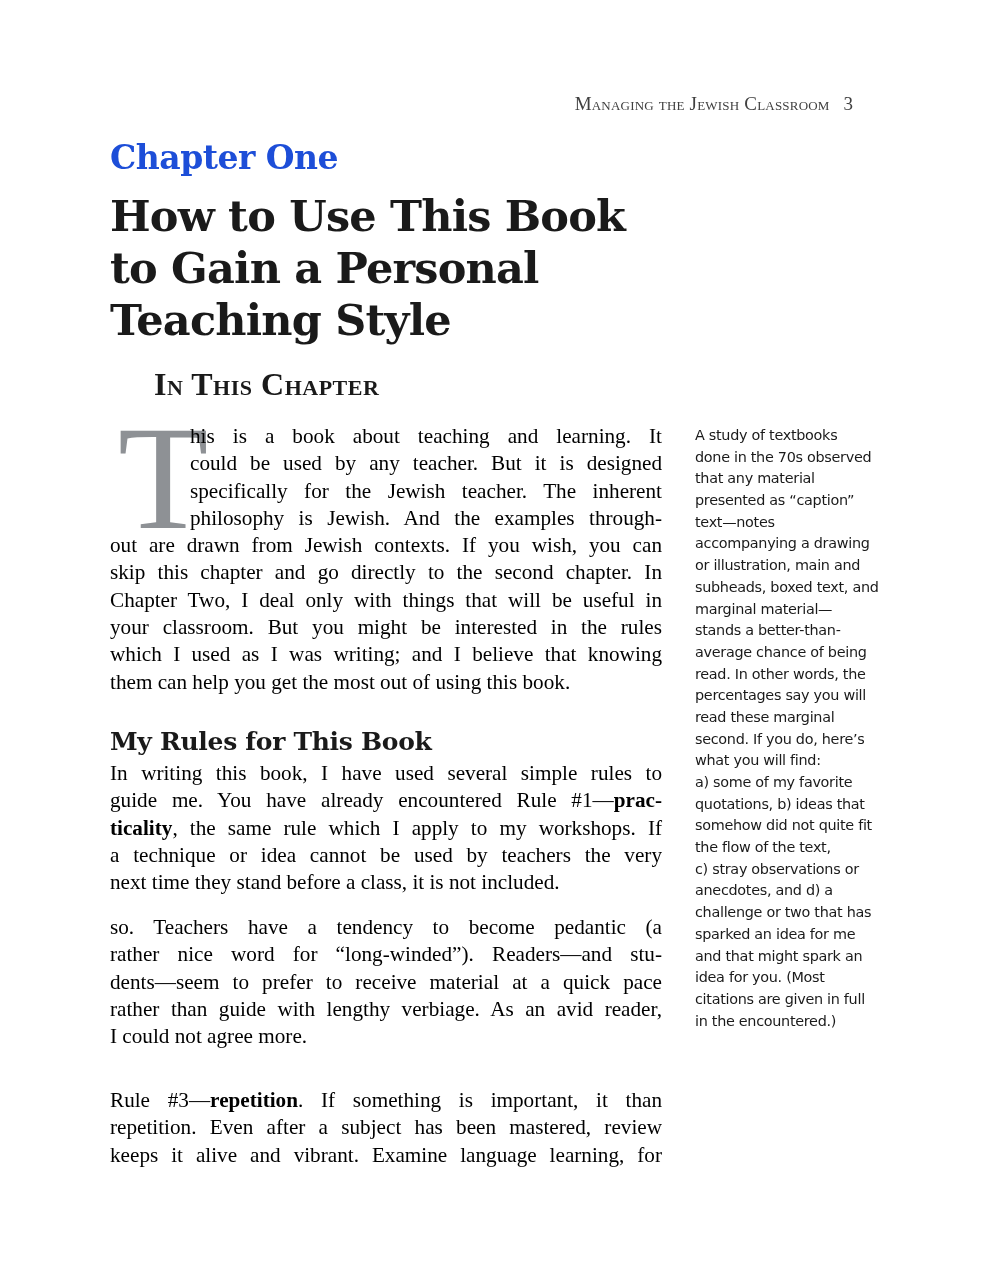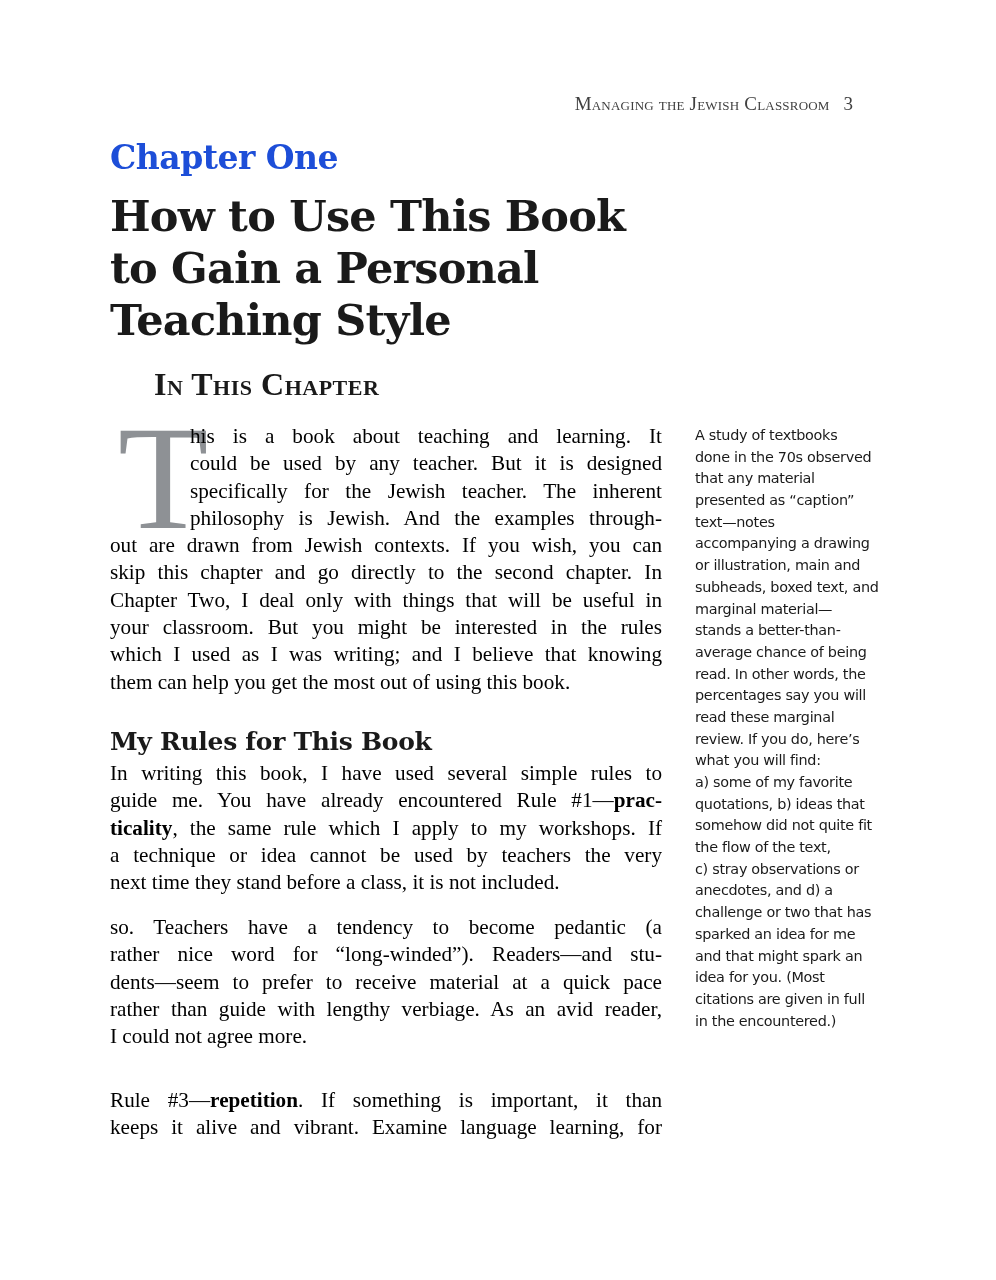--- a/index.html
+++ b/index.html
@@ -73,39 +73,40 @@
 <div class="body-text" style="top:914px;">
   <span class="line">so. Teachers have a tendency to become pedantic (a</span>
   <span class="line">rather nice word for “long-winded”). Readers—and stu-</span>
   <span class="line">dents—seem to prefer to receive material at a quick pace</span>
   <span class="line">rather than guide with lengthy verbiage. As an avid reader,</span>
   <span class="line last">I could not agree more.</span>
 </div>
 
 <div class="body-text" style="top:1087px;">
   <span class="line"><span>Rule #3—</span><b>repetition</b><span>. If something is important, it than</span></span>
+  <span class="line">repetition. Even after a subject has been mastered, review</span>
   <span class="line">keeps it alive and vibrant. Examine language learning, for</span>
 </div>
 
 <div class="margin-note">
   <span class="mline">A study of textbooks</span>
   <span class="mline">done in the 70s observed</span>
   <span class="mline">that any material</span>
   <span class="mline">presented as “caption”</span>
   <span class="mline">text—notes</span>
   <span class="mline">accompanying a drawing</span>
   <span class="mline">or illustration, main and</span>
   <span class="mline">subheads, boxed text, and</span>
   <span class="mline">marginal material—</span>
   <span class="mline">stands a better-than-</span>
   <span class="mline">average chance of being</span>
   <span class="mline">read. In other words, the</span>
   <span class="mline">percentages say you will</span>
   <span class="mline">read these marginal</span>
-  <span class="mline">review. If you do, here’s</span>
+  <span class="mline">second. If you do, here’s</span>
   <span class="mline">what you will find:</span>
   <span class="mline">a) some of my favorite</span>
   <span class="mline">quotations, b) ideas that</span>
   <span class="mline">somehow did not quite fit</span>
   <span class="mline">the flow of the text,</span>
   <span class="mline">c) stray observations or</span>
   <span class="mline">anecdotes, and d) a</span>
   <span class="mline">challenge or two that has</span>
   <span class="mline">sparked an idea for me</span>
   <span class="mline">and that might spark an</span>

